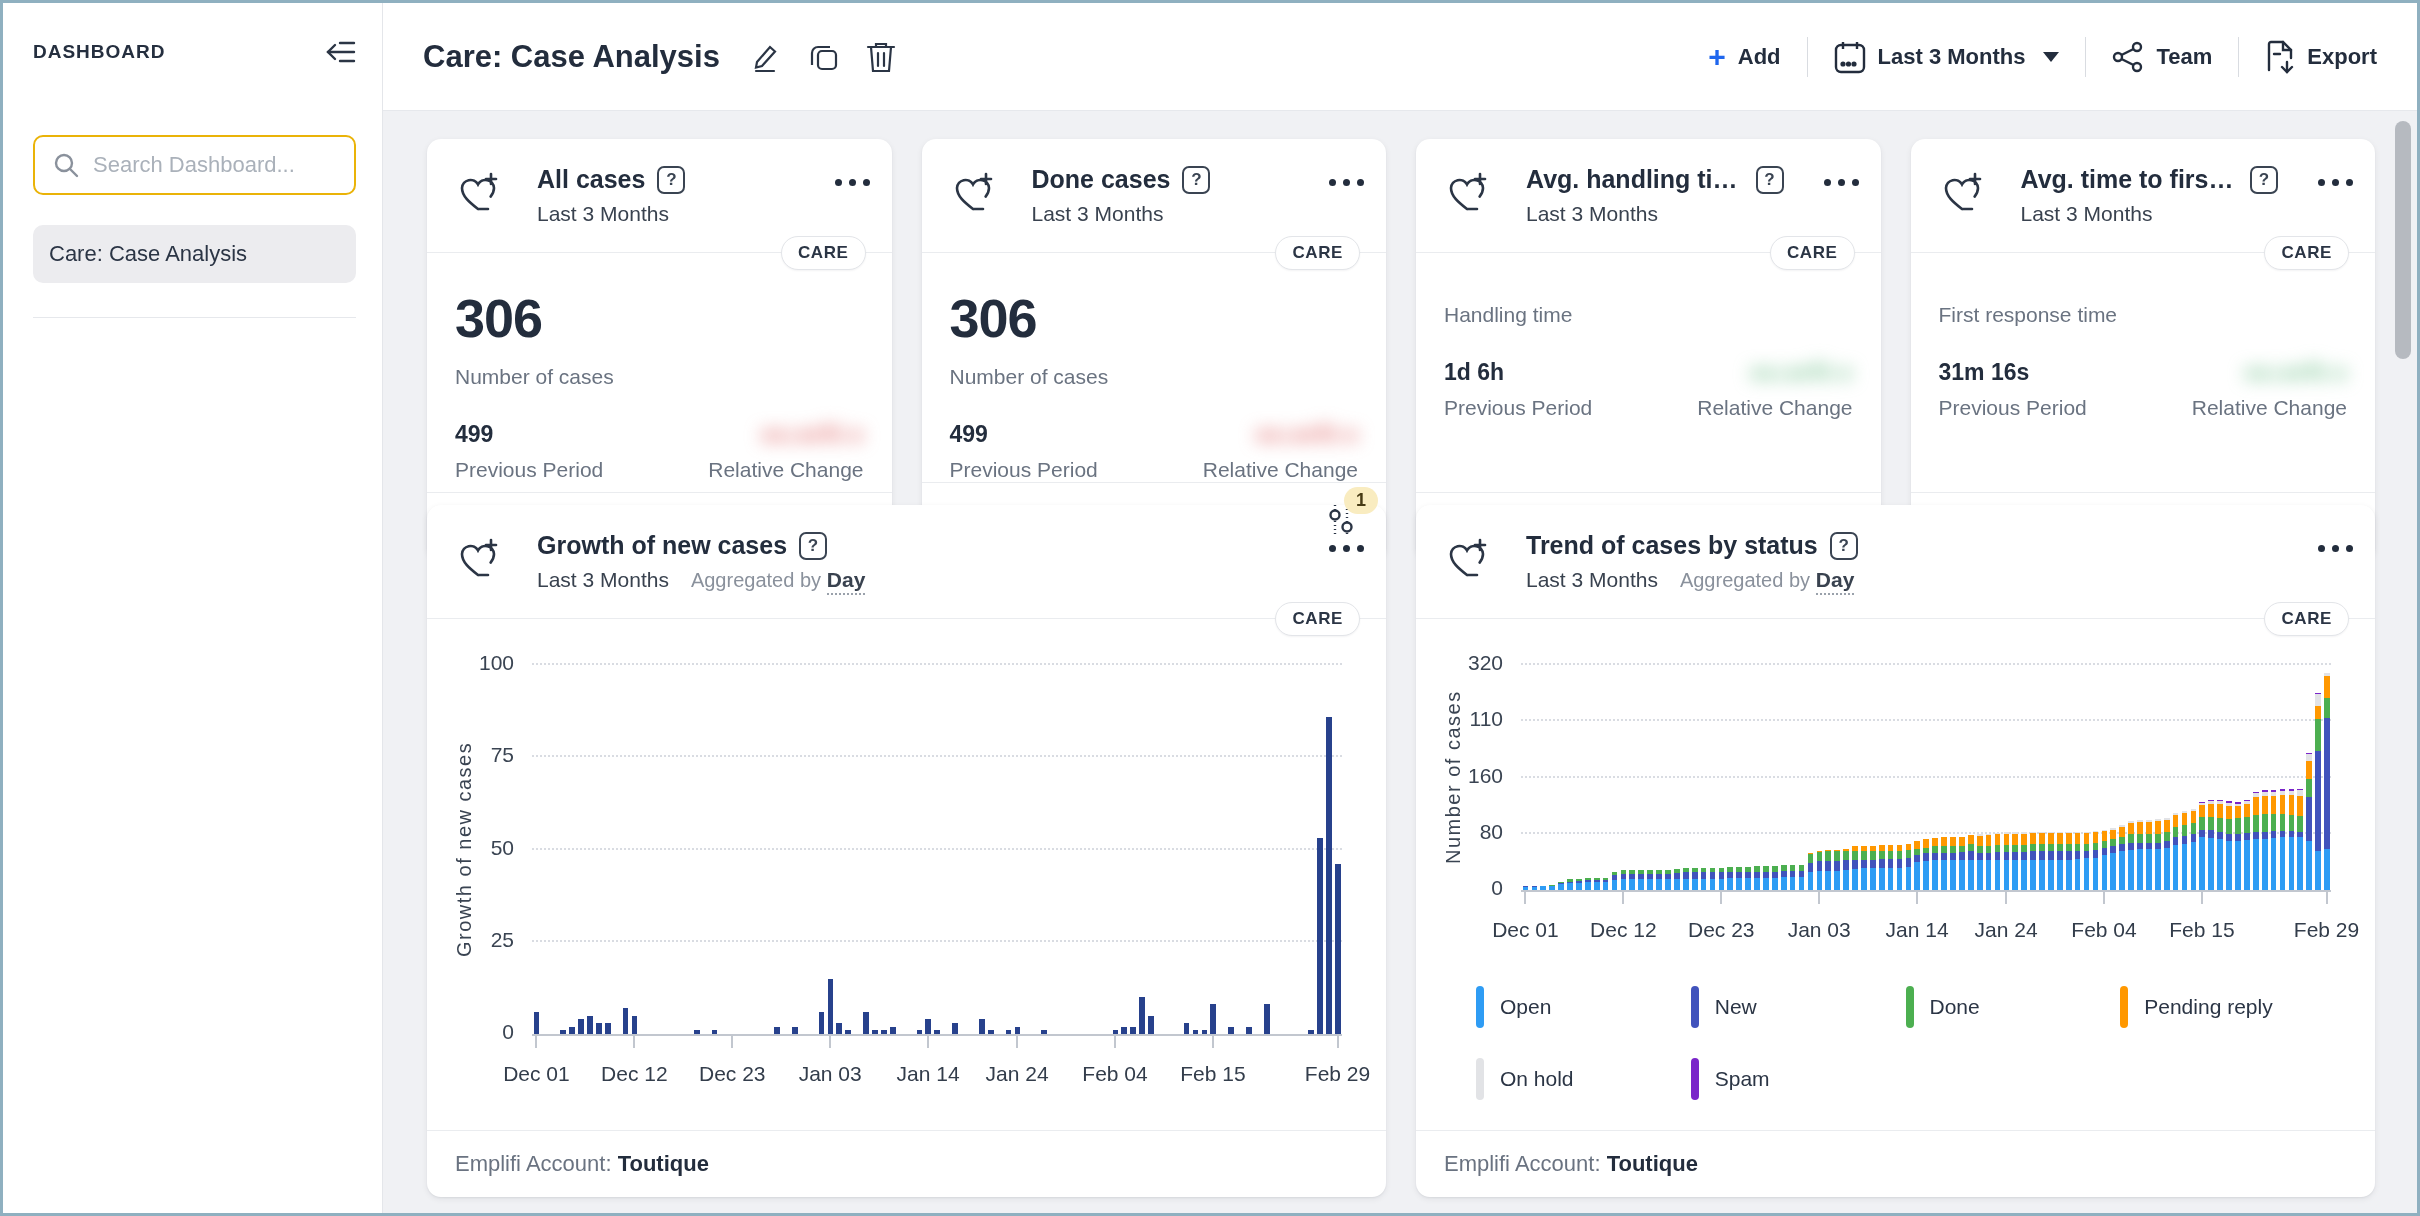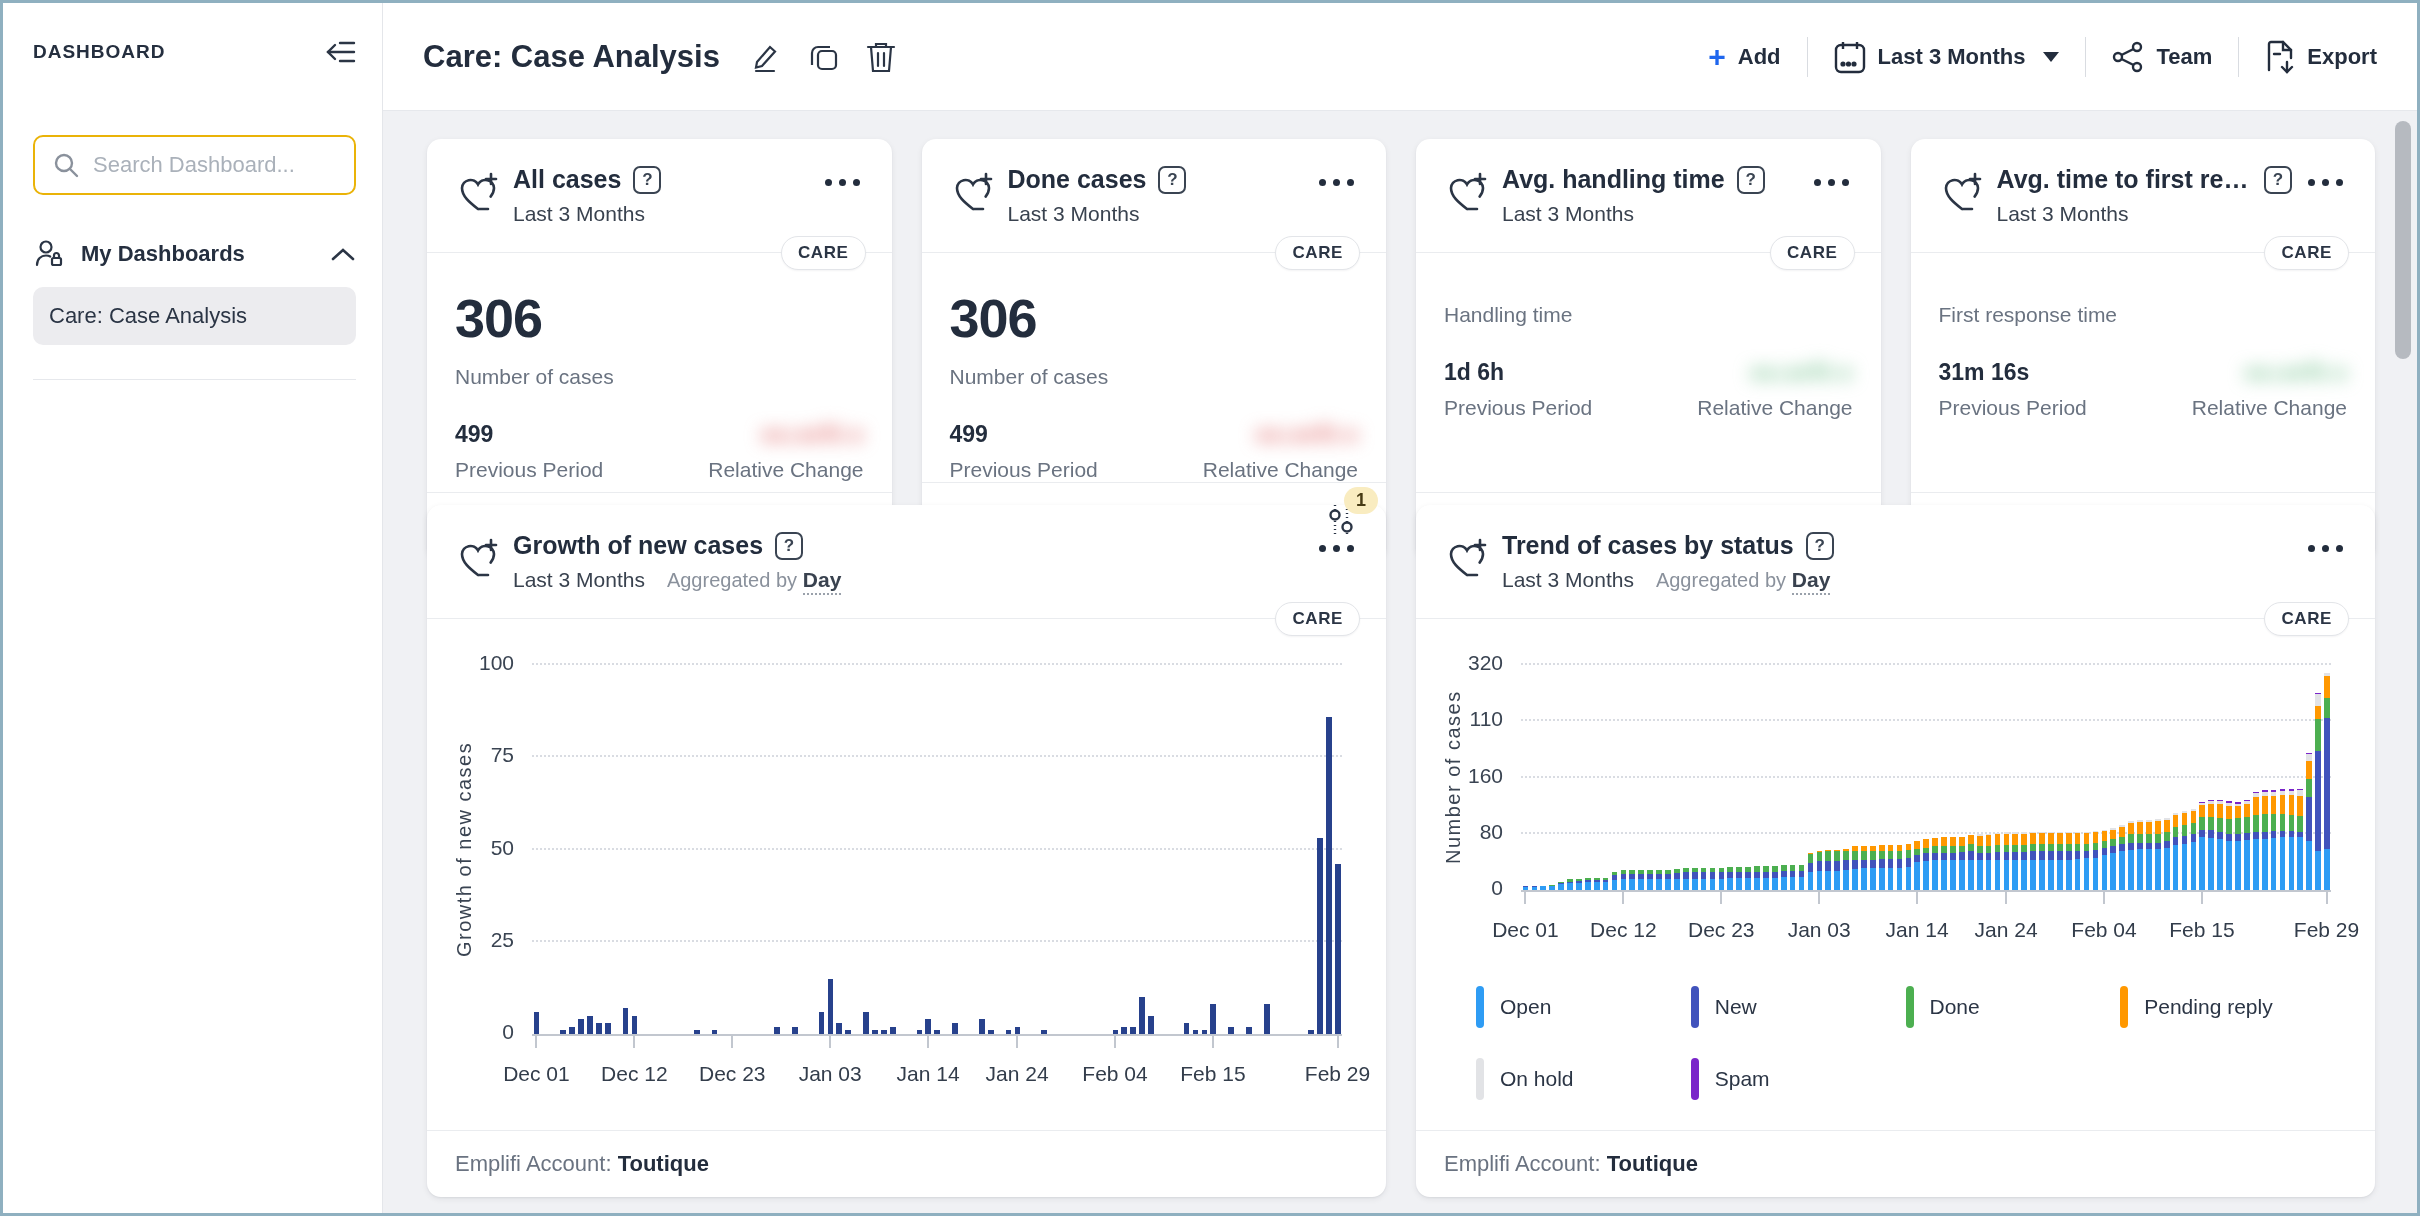--- a/index.html
+++ b/index.html
@@ -31,21 +31,21 @@
   .hbtn .plus { color:#1f66ee; font-size:30px; font-weight:700; line-height:1; }
   .vsep { width:1px; height:40px; background:#d9dce1; }
   .caret { width:0; height:0; border-left:8px solid transparent; border-right:8px solid transparent; border-top:10px solid #232d3d; margin-left:6px; }
 
   .content { flex:1; padding:28px 42px 0 44px; overflow:hidden; }
   .kpi-row { display:grid; grid-template-columns:repeat(4,1fr); gap:30px; height:342px; }
   .chart-row { display:grid; grid-template-columns:repeat(2,1fr); gap:30px; height:692px; margin-top:24px; }
 
   
   .card { background:#fff; border-radius:14px; box-shadow:0 1px 2px rgba(16,24,40,.06), 0 2px 6px rgba(16,24,40,.07); display:flex; flex-direction:column; min-width:0; }
-  .card-head { padding:26px 28px 16px 28px; display:flex; gap:12px; align-items:flex-start; }
+  .card-head { padding:26px 18px 16px 28px; display:flex; gap:36px; align-items:flex-start; }
   .widget-icon { flex-shrink:0; margin-top:4px; }
   .head-titles { min-width:0; }
   .t-row { display:flex; align-items:center; gap:12px; }
   .card-title { font-size:25px; font-weight:700; color:#232d3d; white-space:nowrap; overflow:hidden; text-overflow:ellipsis; }
   .help { width:28px; height:28px; border:2px solid #3a4452; border-radius:7px; font-size:17px; font-weight:700; color:#3a4452; display:flex; align-items:center; justify-content:center; flex-shrink:0; cursor:pointer; }
   .card-sub { font-size:21px; color:#39424f; margin-top:8px; display:flex; gap:22px; align-items:baseline; white-space:nowrap; }
   .agg-label { color:#8a919c; font-size:20px; }
   .agg-value { color:#39424f; font-weight:700; border-bottom:2px dotted #9aa1ab; padding-bottom:2px; }
   .menu-dots { margin-left:auto; display:flex; gap:7px; padding:14px 4px; cursor:pointer; }
   .menu-dots i { width:7px; height:7px; border-radius:50%; background:#232d3d; }
@@ -112,36 +112,20 @@
     <label class="sb-search">
       <span>
         <svg width="26" height="26" viewBox="0 0 26 26" fill="none" stroke="#8a919c" stroke-width="2.4">
           <circle cx="11" cy="11" r="8"></circle>
             <line x1="17" y1="17" x2="24" y2="24" stroke-linecap="round"></line>
         </svg>
       </span>
       <input type="text" placeholder="Search Dashboard..." style="">
     </label>
 
-    <div class="sb-section">
-      <span>
-        <svg width="32" height="32" viewBox="0 0 32 32" fill="none" stroke="#2b3545" stroke-width="2.2" stroke-linecap="round">
-          <circle cx="13" cy="9" r="5.5"></circle>
-            <path d="M4 27c0-6 4-9.5 9-9.5 1.5 0 3 .3 4.2 1"></path>
-          <rect x="19" y="20" width="9" height="7" rx="1.5"></rect>
-            <path d="M21 20v-2.5a2.5 2.5 0 0 1 5 0V20"></path>
-        </svg>
-      </span>
-      <span class="lbl">My Dashboards</span>
-      <span>
-        <svg width="26" height="16" viewBox="0 0 26 16" fill="none" stroke="#2b3545" stroke-width="2.6" stroke-linecap="round">
-            <polyline points="3,13 13,4 23,13"></polyline>
-          </svg>
-      </span>
-    </div>
 
     <div class="sb-item selected">Care: Case Analysis</div>
 
     <hr class="sb-divider">
 
   </aside>
 
   <div class="main">
     <header class="main-header">
       <span class="page-title">Care: Case Analysis</span>

